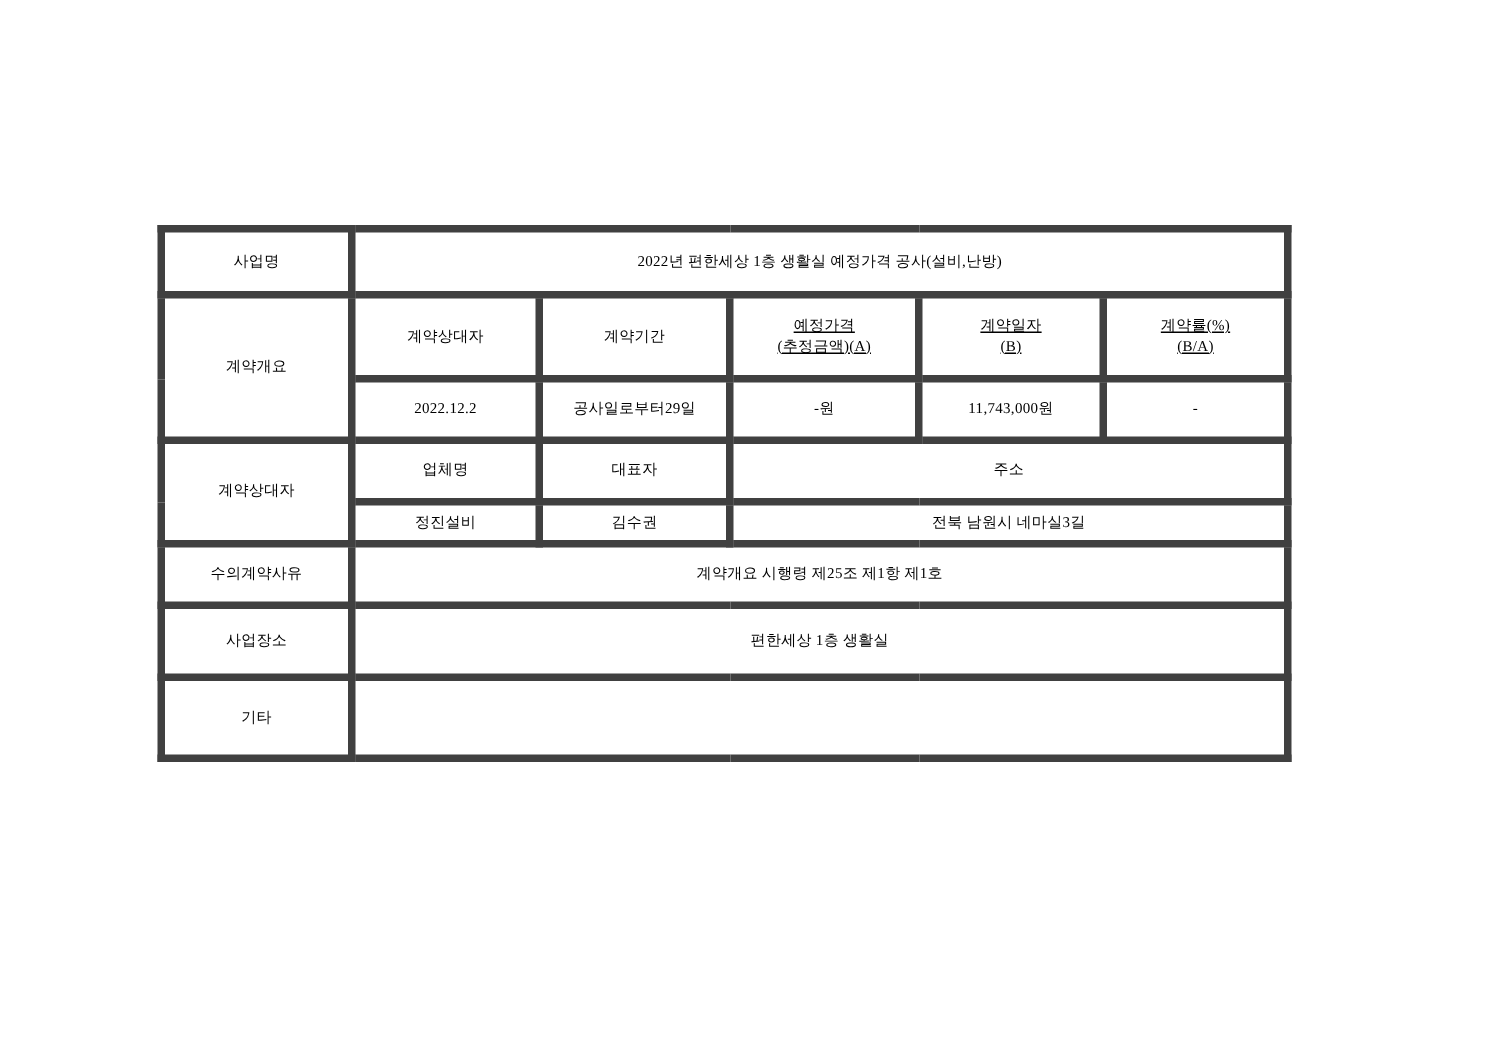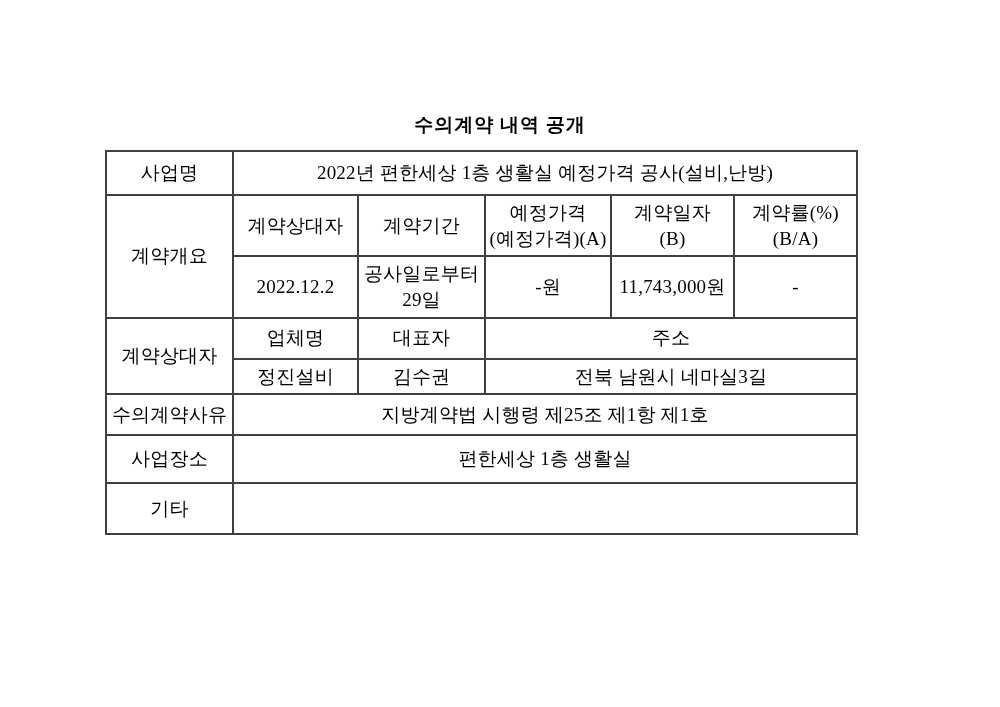--- a/index.html
+++ b/index.html
@@ -33,53 +33,53 @@
   }
   table.contract {
     position: absolute;
     top: 150px;
     left: 105px;
     width: 751px;
     border-collapse: collapse;
     table-layout: fixed;
   }
   table.contract td {
-    border: 2px solid #404040;
+    border: 5px solid #404040;
     text-align: center;
     vertical-align: middle;
-    font-size: 19px;
+    font-size: 10px;
     padding: 4px 3px;
     line-height: 1.35;
     font-family: "Liberation Serif", "DejaVu Serif", serif;
     letter-spacing: 0.2px;
   }
   td.label {
     width: 127px;
   }
   .r1 { height: 44px; }
   .r2 { height: 56px; }
   .r3 { height: 41px; }
   .r4 { height: 41px; }
   .r5 { height: 28px; }
   .r6 { height: 41px; }
   .r7 { height: 48px; }
   .r8 { height: 41px; }
   .two-line span {
     display: block;
+    text-decoration: underline;
   }
   .empty-cell {
     height: 41px;
   }
 </style>
 </head>
 <body>
 
 <div class="page">
 
-  <div class="doc-title">수의계약 내역 공개</div>
 
   <table class="contract">
     <colgroup>
       <col style="width:127px">
       <col style="width:125px">
       <col style="width:127px">
       <col style="width:126px">
       <col style="width:123px">
       <col style="width:123px">
     </colgroup>
@@ -87,21 +87,21 @@
       <tr class="r1">
         <td class="label">사업명</td>
         <td colspan="5">2022년 편한세상 1층 생활실 예정가격 공사(설비,난방)</td>
       </tr>
       <tr class="r2">
         <td class="label" rowspan="2">계약개요</td>
         <td>계약상대자</td>
         <td>계약기간</td>
         <td class="two-line">
           <span>예정가격</span>
-          <span>(예정가격)(A)</span>
+          <span>(추정금액)(A)</span>
         </td>
         <td class="two-line">
           <span>계약일자</span>
           <span>(B)</span>
         </td>
         <td class="two-line">
           <span>계약률(%)</span>
           <span>(B/A)</span>
         </td>
       </tr>
@@ -118,21 +118,21 @@
         <td>대표자</td>
         <td colspan="3">주소</td>
       </tr>
       <tr class="r5">
         <td>정진설비</td>
         <td>김수권</td>
         <td colspan="3">전북 남원시 네마실3길</td>
       </tr>
       <tr class="r6">
         <td class="label">수의계약사유</td>
-        <td colspan="5">지방계약법 시행령 제25조 제1항 제1호</td>
+        <td colspan="5">계약개요 시행령 제25조 제1항 제1호</td>
       </tr>
       <tr class="r7">
         <td class="label">사업장소</td>
         <td colspan="5">편한세상 1층 생활실</td>
       </tr>
       <tr class="r8">
         <td class="label">기타</td>
         <td colspan="5" class="empty-cell"></td>
       </tr>
     </tbody>

